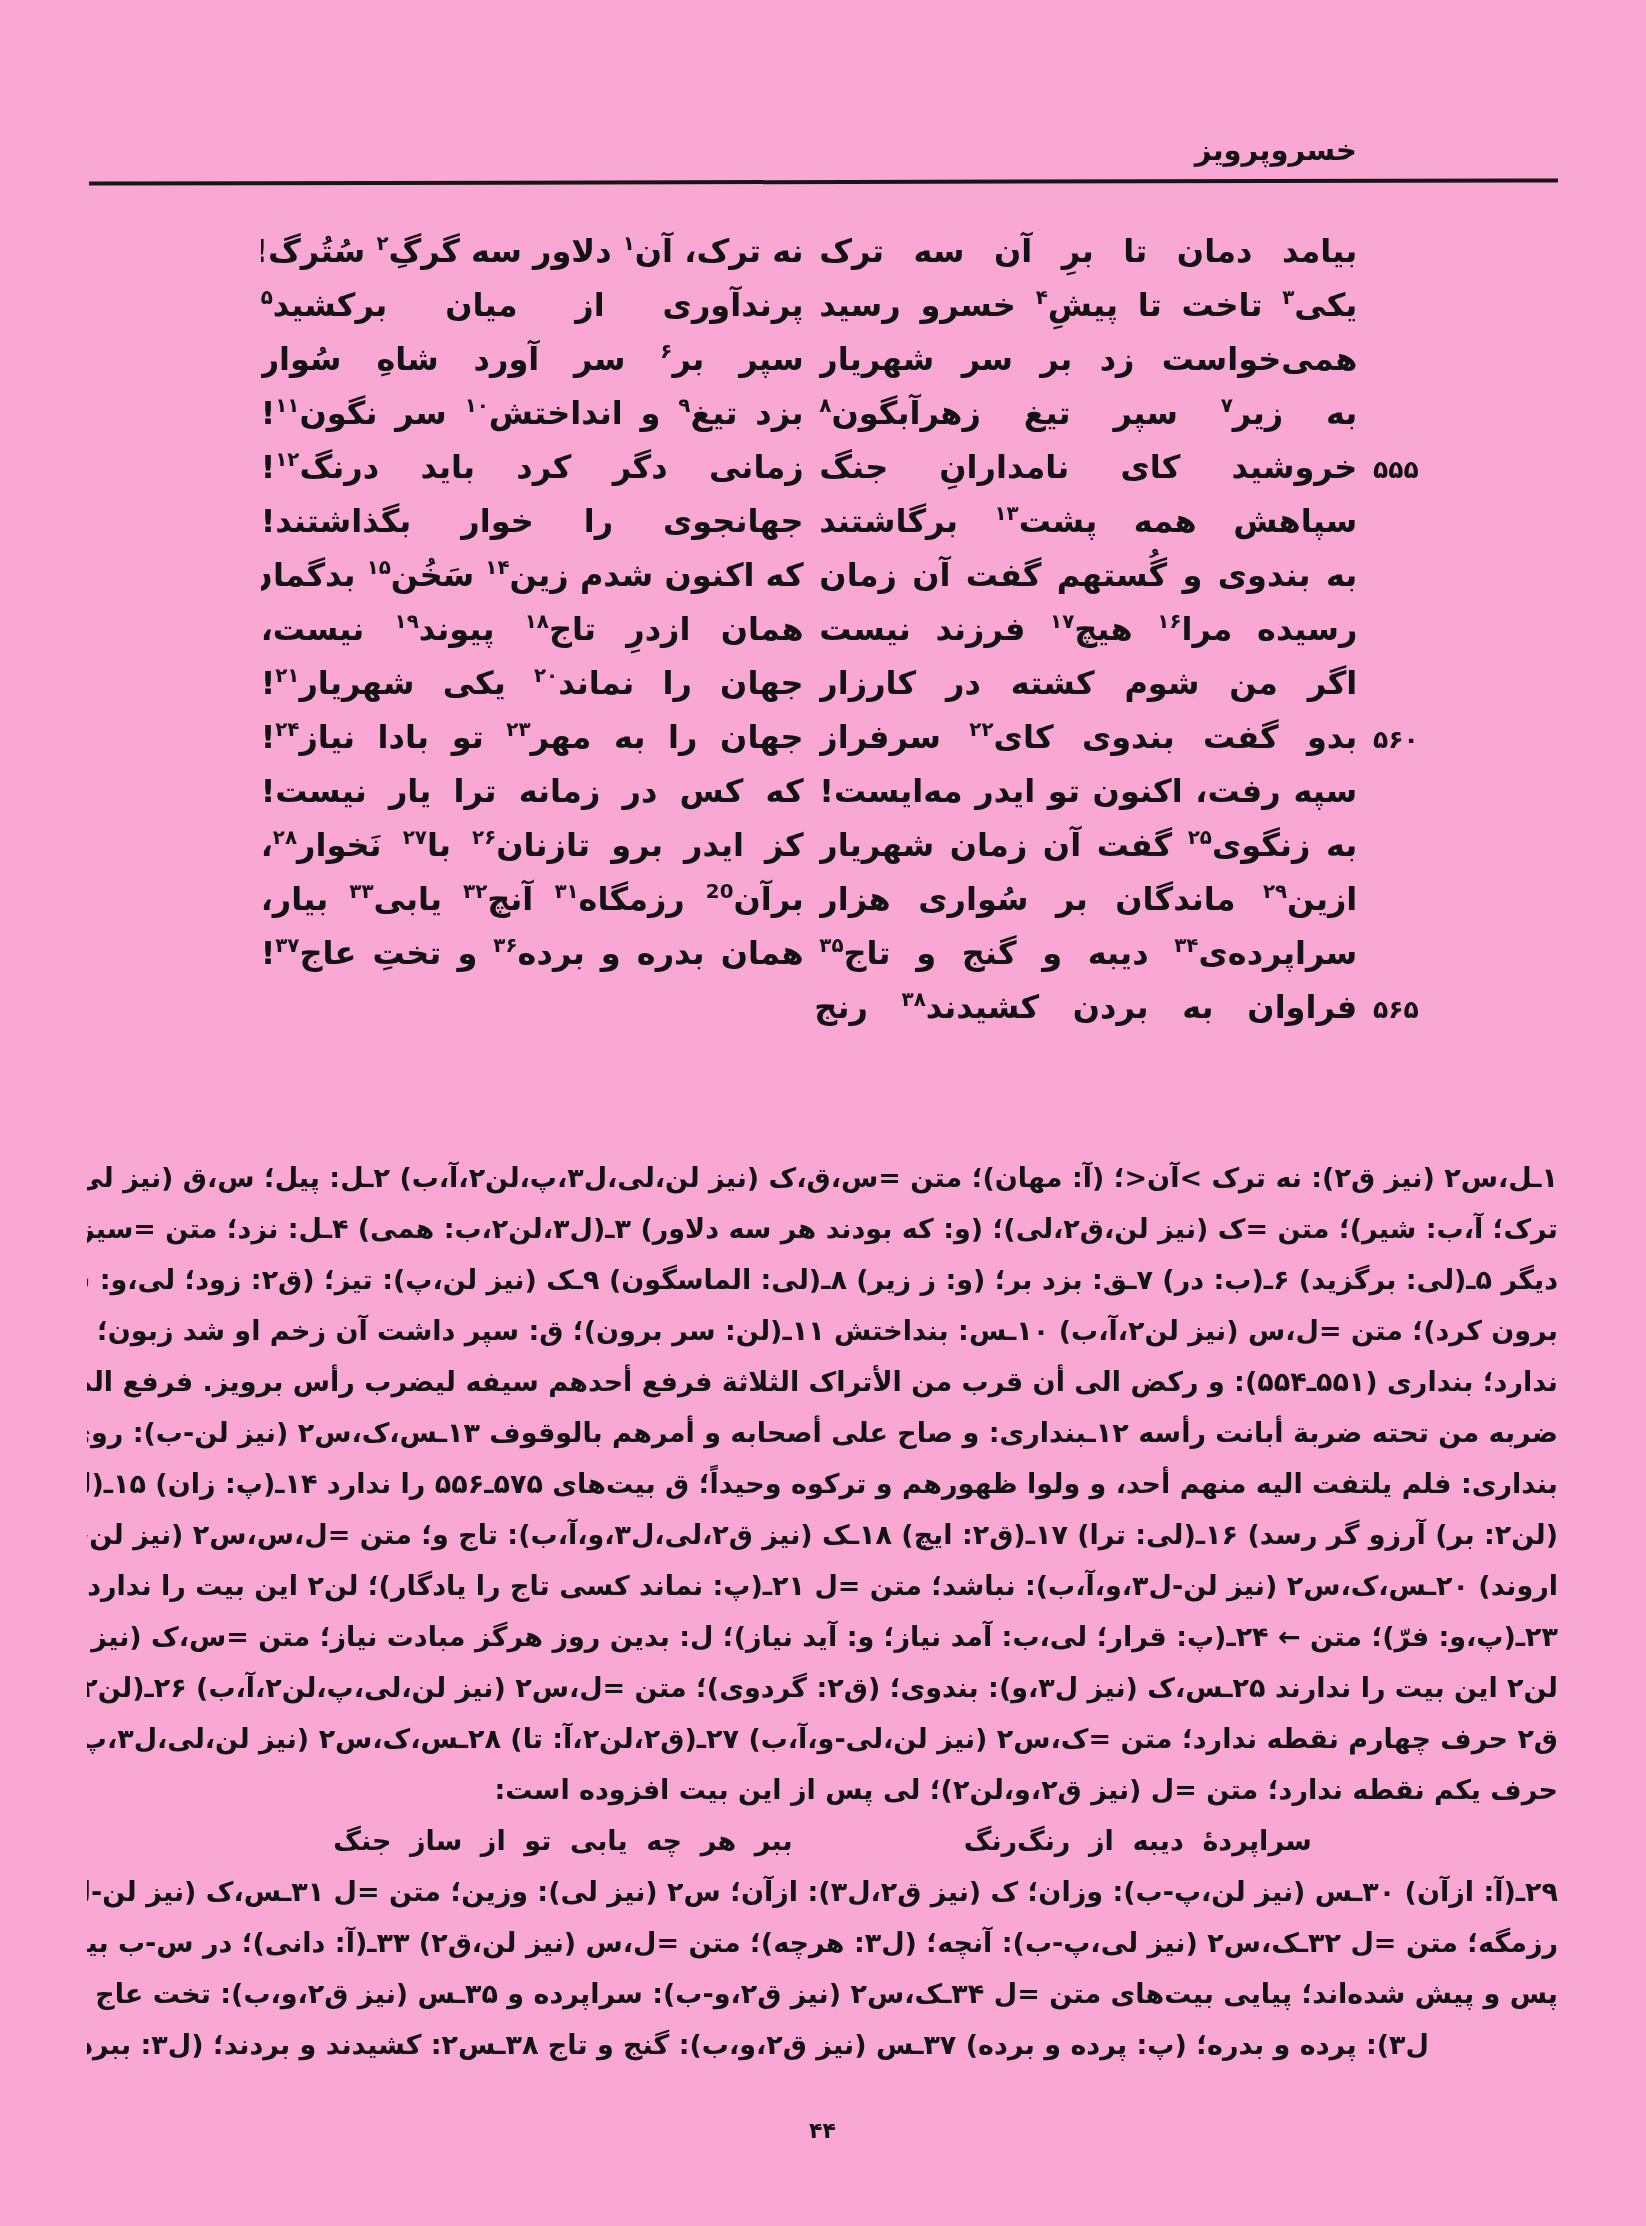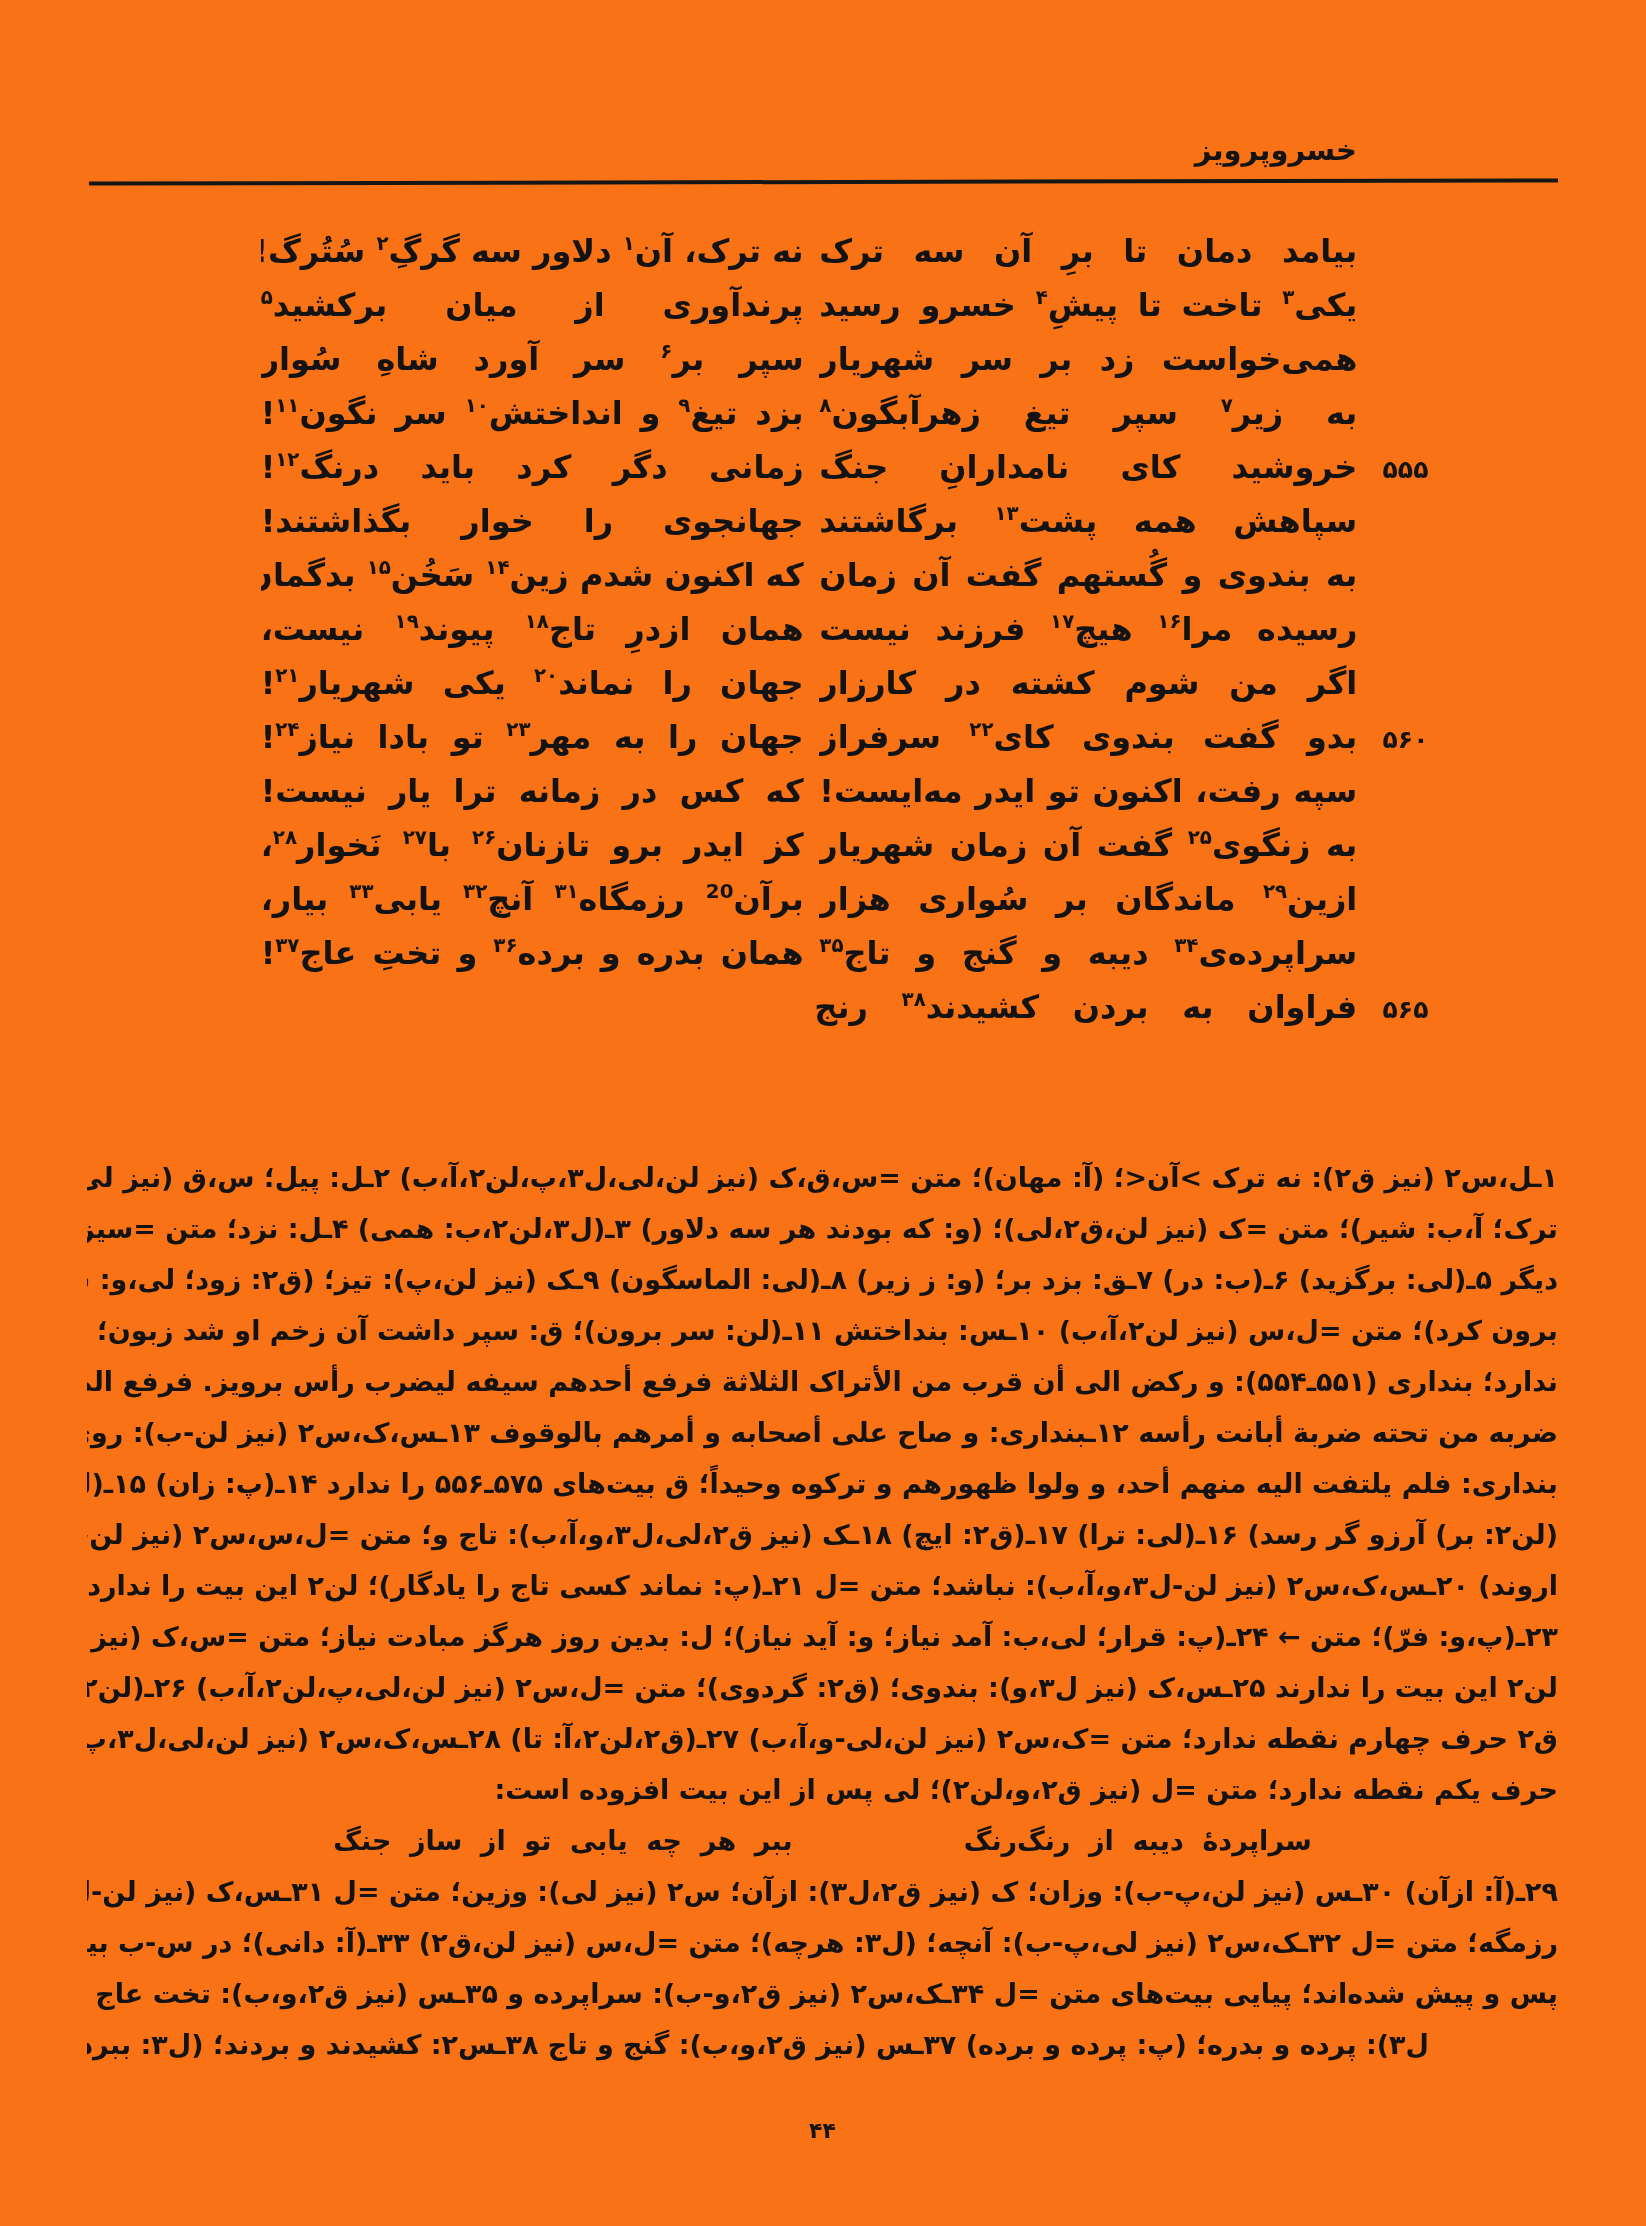--- a/index.html
+++ b/index.html
@@ -1,20 +1,20 @@
 <!DOCTYPE html>
 <html dir="rtl" lang="fa" style="font-size:14.8px"><head>
 <meta charset="utf-8">
 <style>
   html,body{margin:0;padding:0;background:#e8e8e6;}
   .page{
     position:relative;
     width:1647px;height:2226px;
     margin:0 auto;
-    background:#f97316;
+    background:#f9a8d4;
     color:#131313;
     font-family:"DejaVu Sans",sans-serif;
     box-sizing:border-box;
     padding:127px 88px 0 88px;
     overflow:hidden;
   }
   
   .hdr{position:relative;height:55px;}
   .hdr-title{
     position:absolute;top:5.5px;right:201px;
@@ -24,21 +24,21 @@
     position:absolute;top:53px;right:0;left:1.8px;height:3.7px;background:#161616;
     transform:rotate(-0.12deg);
   }
   
   .poem{margin:42px 120px 0 0;width:1177px;}
   .prow{
     display:flex;gap:15.7px;align-items:baseline;
     height:54px;line-height:54px;
   }
   .vnum{
-    width:65px;flex:0 0 65px;text-align:center;
+    width:65px;flex:0 0 65px;text-align:left;
     font-size:25px;font-weight:bold;
   }
   .hemi{
     font-size:32px;font-weight:bold;
     text-align:justify;text-align-last:justify;
     white-space:nowrap;overflow:hidden;
   }
   .hemi.r{width:538px;flex:0 0 538px;}
   .hemi.l{width:543px;flex:0 0 543px;}
   .hemi sup{font-size:62%;font-weight:bold;line-height:0;}

